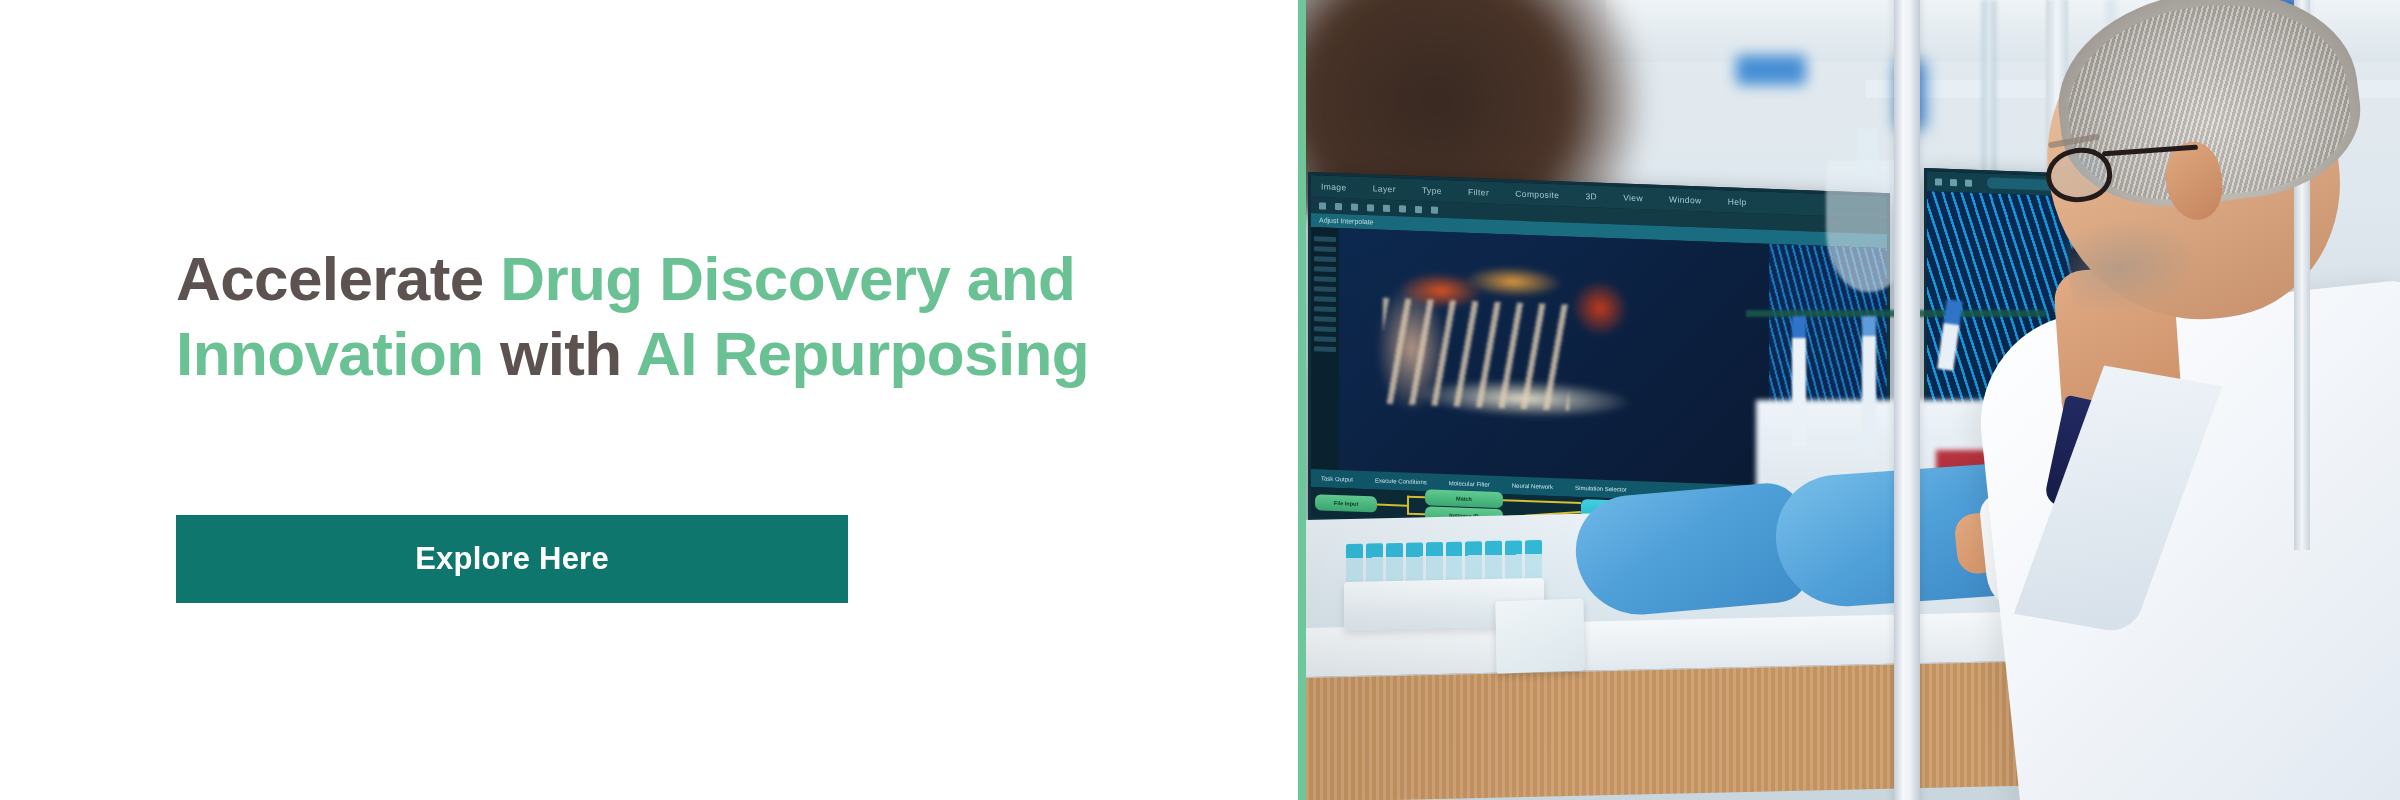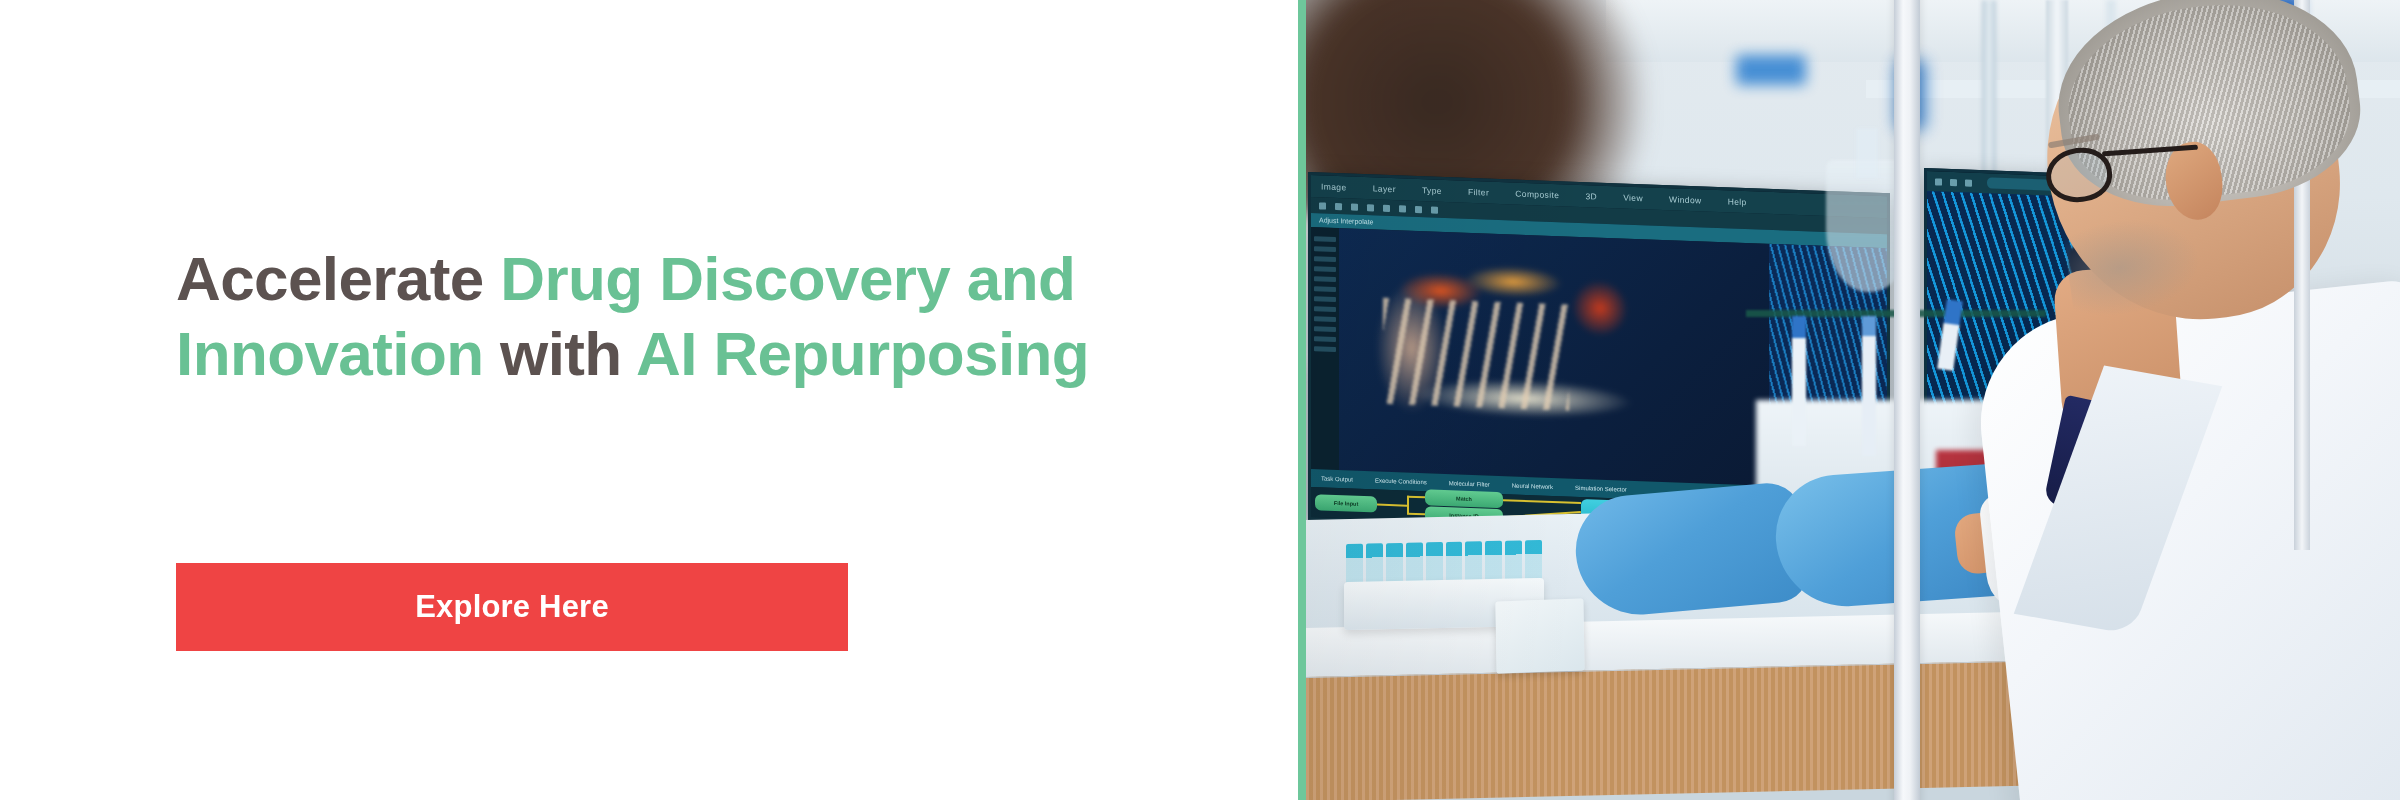--- a/index.html
+++ b/index.html
@@ -36,33 +36,32 @@
     white-space:normal;
     margin-top:28px;
   }
   .headline .accent { color:#69c194; }
   .headline .dark   { color:#5c5250; }
 
   .cta-button {
     position:absolute;
     left:176px; top:515px;
     width:672px; height:88px;
-    background:#ef4444;
+    background:#0f766e;
     border:none;
     color:#ffffff;
     font-family:"Liberation Sans", sans-serif;
     font-size:31px;
     font-weight:700;
     letter-spacing:0.2px;
     cursor:pointer;
     display:flex;
     align-items:center;
     justify-content:center;
     text-align:center;
-    margin-top:48px;
   }
 
   
   .photo-panel {
     position:absolute;
     left:1298px; top:0;
     width:1102px; height:800px;
     overflow:hidden;
     background:#cdd8de;
   }

